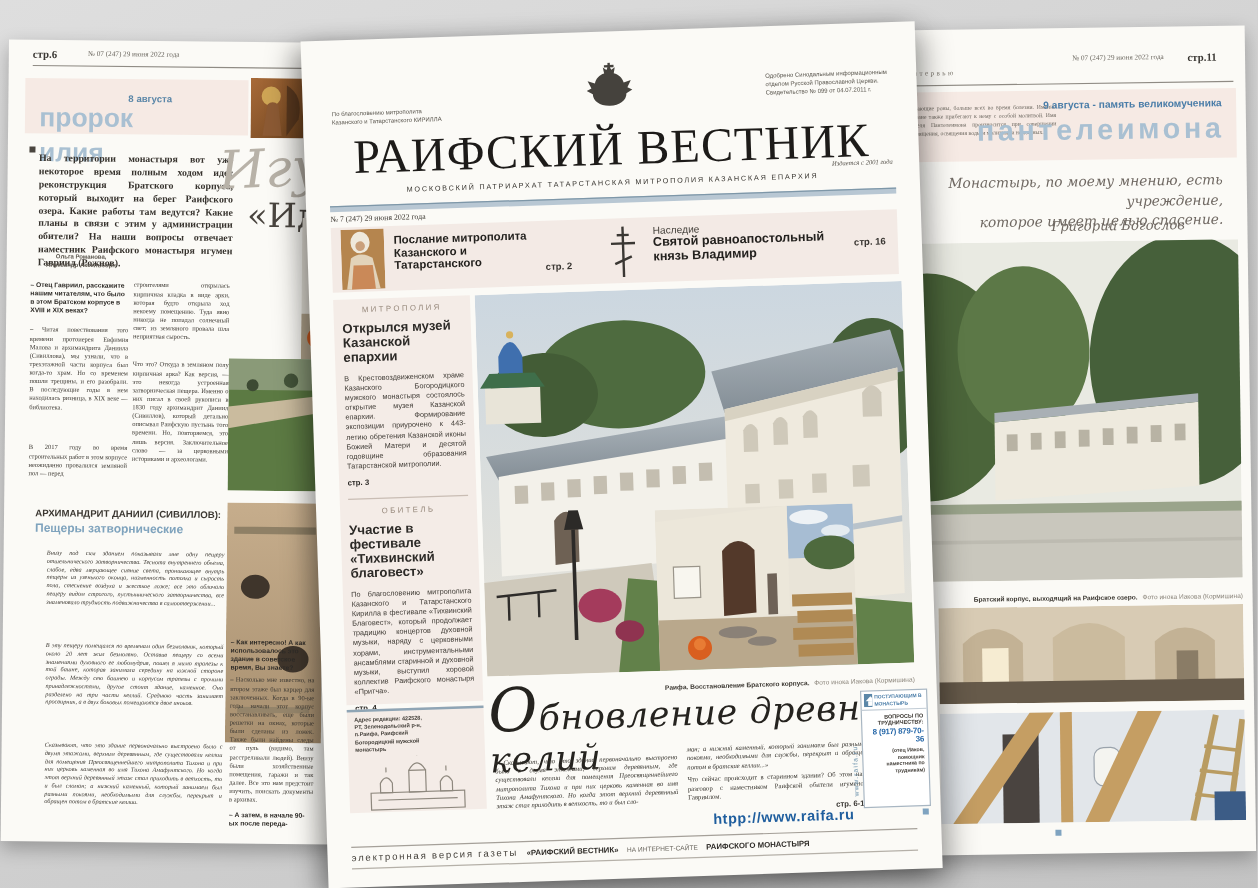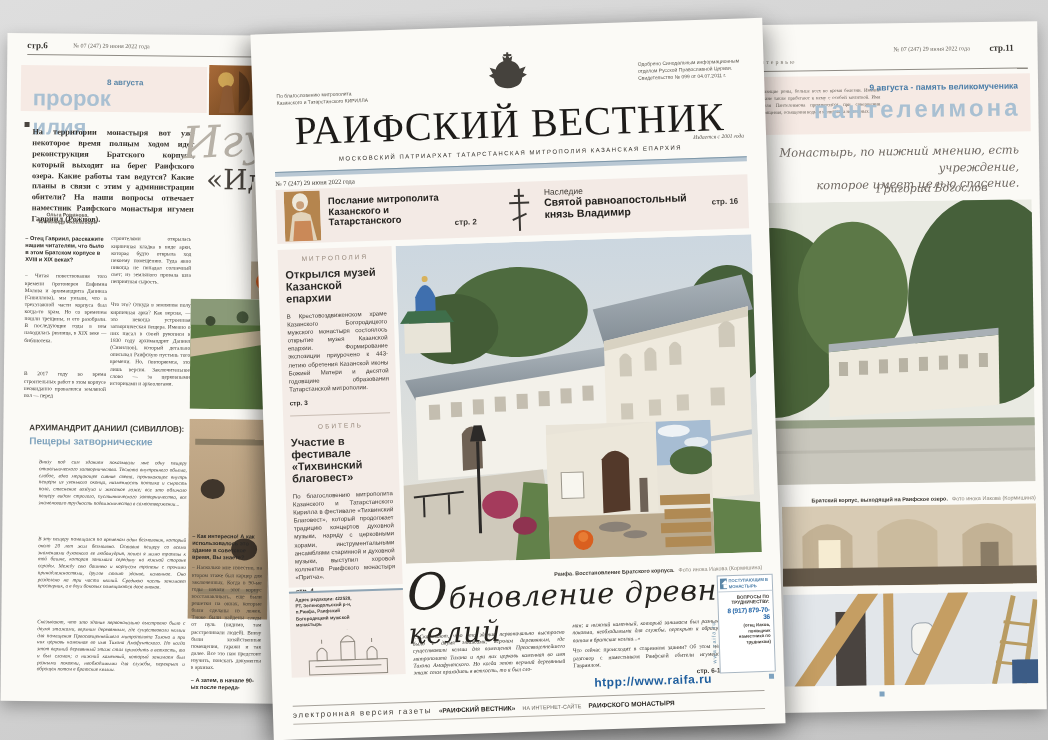--- a/index.html
+++ b/index.html
@@ -141,21 +141,21 @@
     <span class="abs seclab" style="left:118px;top:34px;">интервью</span>
     <div class="abs rule" style="left:60px;top:46px;width:330px;"></div>
 
     <div class="abs pink" style="left:60px;top:52px;width:332px;height:58px;">
       <p class="abs fr just" style="left:34px;top:6px;width:148px;font-size:4.8px;color:#6b665e;">и другие полагающие роны, больше всех во время болезни. Именно поэтому христиане также прибегают к нему с особой молитвой. Имя святого целителя Пантелеимона произносится при совершении таинства Елеосвящения, освящения воды и молитвы за немощных.</p>
       <span class="abs bdate" style="right:12px;top:7px;font-size:8.5px;color:#4a7da8;">9 августа - память великомученика</span>
       <span class="abs pantel" style="right:10px;top:20px;font-size:24px;">пантелеимона</span>
     </div>
 
     <div class="abs quote" style="left:90px;top:120px;width:290px;">
-      <span>Монастырь, по нижний мнению, есть учреждение,</span><br>
+      <span>Монастырь, по моему мнению, есть учреждение,</span><br>
       <span>которое имеет целью спасение.</span>
     </div>
     <div class="abs quote" style="left:90px;top:158px;width:258px;font-size:11px;">Григорий Богослов</div>
 
     <svg class="abs" style="left:92px;top:178px;" width="300" height="282">
       <rect width="300" height="282" fill="#e9eae2"></rect>
       <ellipse cx="40" cy="120" rx="75" ry="95" fill="#4b653a"></ellipse>
       <ellipse cx="120" cy="90" rx="55" ry="70" fill="#5c7847"></ellipse>
       <ellipse cx="255" cy="100" rx="80" ry="105" fill="#46603a"></ellipse>
       <path d="M95 150 L265 135 L265 205 L95 215 Z" fill="#eeeade"></path>

